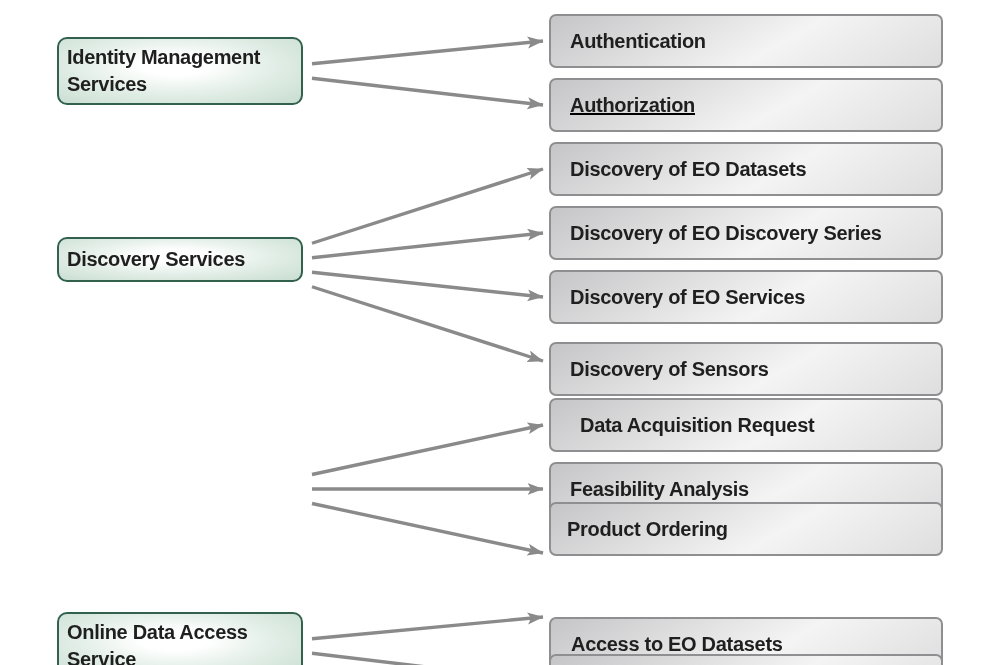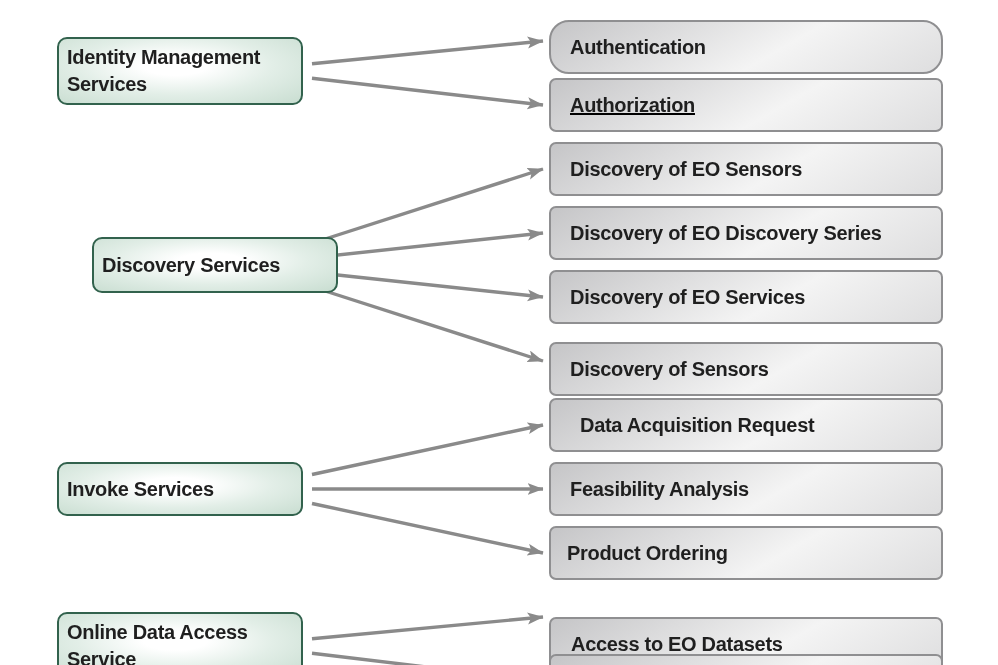--- a/index.html
+++ b/index.html
@@ -49,32 +49,32 @@
   .node-label {
     font-size: 20px;
     font-weight: bold;
     color: #1f1f1f;
     letter-spacing: -0.3px;
     line-height: 1.35;
     text-align: left;
   }
   
   #n-identity  { top: 37px;  height: 68px; }
-  #n-discovery { top: 237px; height: 56px; margin-left: 35px; }
+  #n-discovery { top: 237px; height: 45px; }
   #n-invoke    { top: 462px; height: 54px; }
   #n-online    { top: 612px; height: 68px; }
-  #n-authentication { top: 20px; border-radius: 20px; }
+  #n-authentication { top: 14px; }
   #n-authorization  { top: 78px; text-decoration: underline; }
   #n-disc-eo-datasets        { top: 142px; }
   #n-disc-eo-datasets-series { top: 206px; }
   #n-disc-eo-services        { top: 270px; }
   #n-disc-sensors            { top: 342px; }
   #n-data-acquisition        { top: 398px; padding-left: 29px; }
   #n-feasibility             { top: 462px; }
-  #n-product-ordering        { top: 526px; padding-left: 16px; }
+  #n-product-ordering        { top: 502px; padding-left: 16px; }
   #n-access-eo-datasets      { top: 617px; padding-left: 20px; }
   #n-partial-bottom          { top: 654px; }
 </style>
 </head>
 <body>
 
 <div id="diagram">
 
   <svg id="edges" width="998" height="665" viewBox="0 0 998 665" xmlns="http://www.w3.org/2000/svg">
     <defs>
@@ -96,35 +96,32 @@
         <line x1="312" y1="653.25" x2="543" y2="681" stroke="#8a8a8a" stroke-width="3.4" marker-end="url(#arrowhead)"></line>
       </g>
   </svg>
 
   <div class="node node-left" id="n-identity">
     <span class="node-label">Identity Management Services</span>
   </div>
   <div class="node node-left" id="n-discovery">
     <span class="node-label">Discovery Services</span>
   </div>
-  <div class="node node-left" id="n-invoke">
-    <span class="node-label">Invoke Services</span>
-  </div>
   <div class="node node-left" id="n-online">
     <span class="node-label">Online Data Access Service</span>
   </div>
 
   <div class="node node-right" id="n-authentication">
     <span class="node-label">Authentication</span>
   </div>
   <div class="node node-right" id="n-authorization">
     <span class="node-label">Authorization</span>
   </div>
   <div class="node node-right" id="n-disc-eo-datasets">
-    <span class="node-label">Discovery of EO Sensors</span>
+    <span class="node-label">Discovery of EO Datasets</span>
   </div>
   <div class="node node-right" id="n-disc-eo-datasets-series">
     <span class="node-label">Discovery of EO Discovery Series</span>
   </div>
   <div class="node node-right" id="n-disc-eo-services">
     <span class="node-label">Discovery of EO Services</span>
   </div>
   <div class="node node-right" id="n-disc-sensors">
     <span class="node-label">Discovery of Sensors</span>
   </div>

